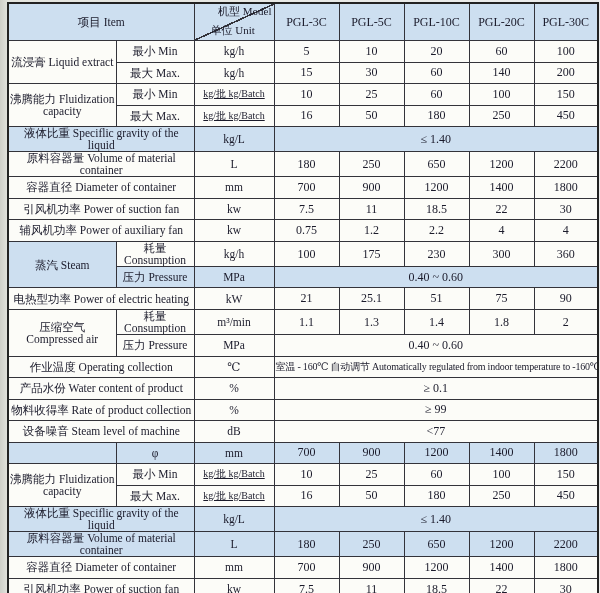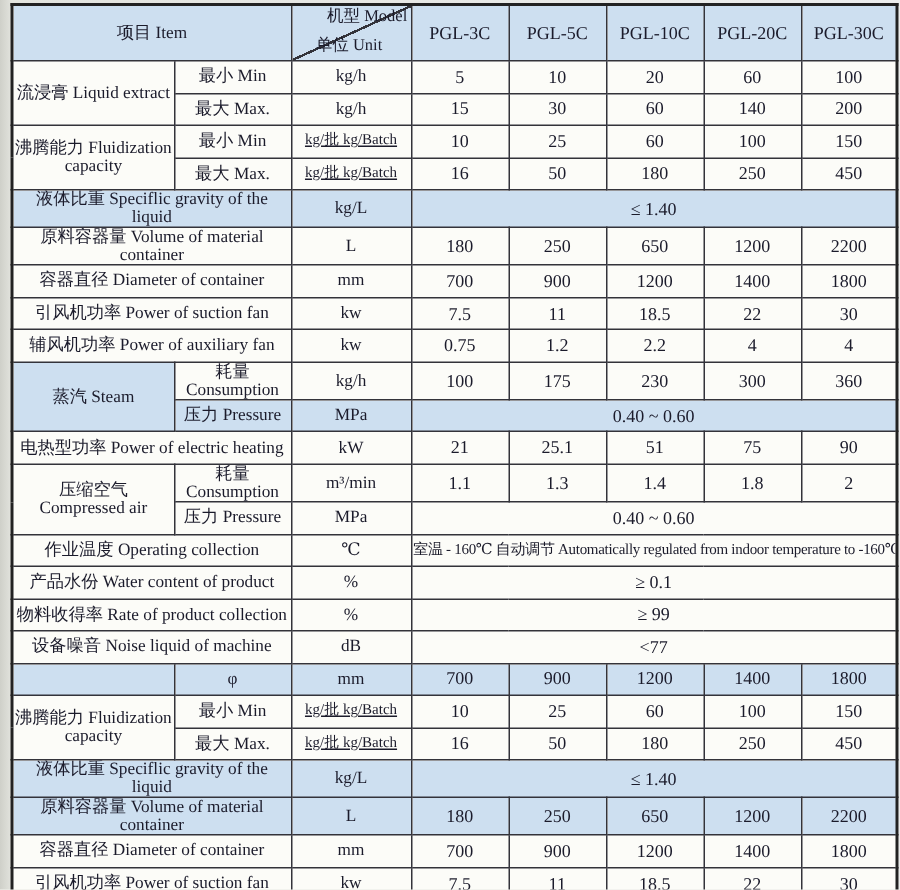--- a/index.html
+++ b/index.html
@@ -215,21 +215,21 @@
           <td colspan="2">产品水份 Water content of product</td>
           <td>%</td>
           <td colspan="5" class="num">≥ 0.1</td>
         </tr>
         <tr>
           <td colspan="2">物料收得率 Rate of product collection</td>
           <td>%</td>
           <td colspan="5" class="num">≥ 99</td>
         </tr>
         <tr>
-          <td colspan="2">设备噪音 Noise liquid of machine</td>
+          <td colspan="2">设备噪音 Steam level of machine</td>
           <td>dB</td>
           <td colspan="5" class="num">&lt;77</td>
         </tr>
         <tr>
           <td class="shaded"></td>
           <td class="shaded">φ</td>
           <td class="shaded">mm</td>
           <td class="num shaded">700</td>
           <td class="num shaded">900</td>
           <td class="num shaded">1200</td>

